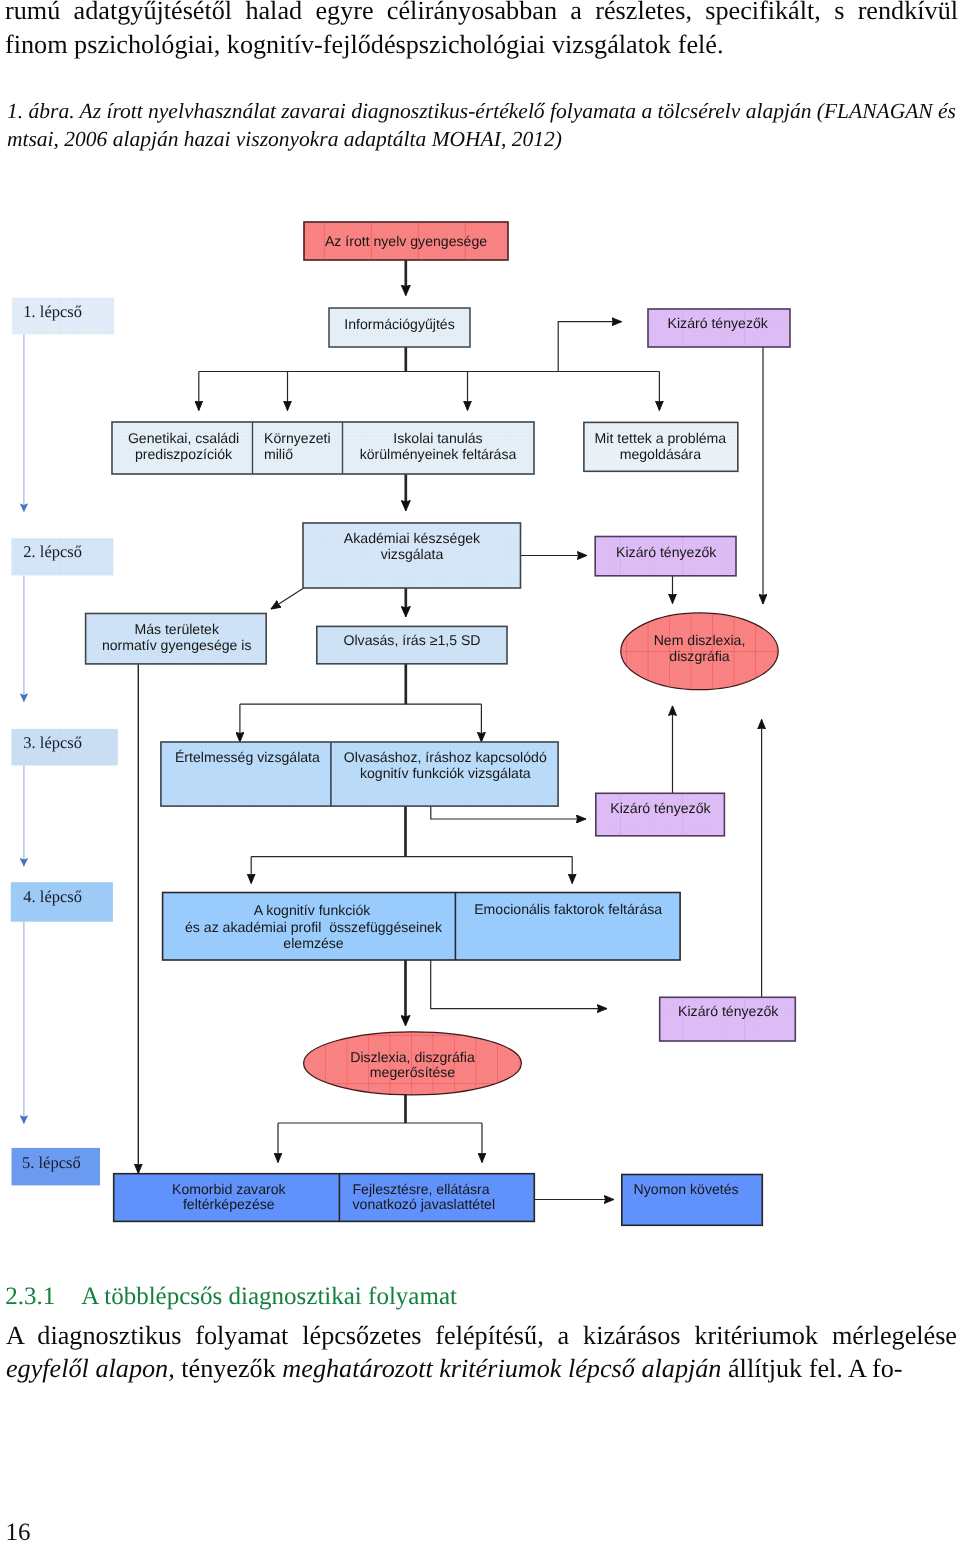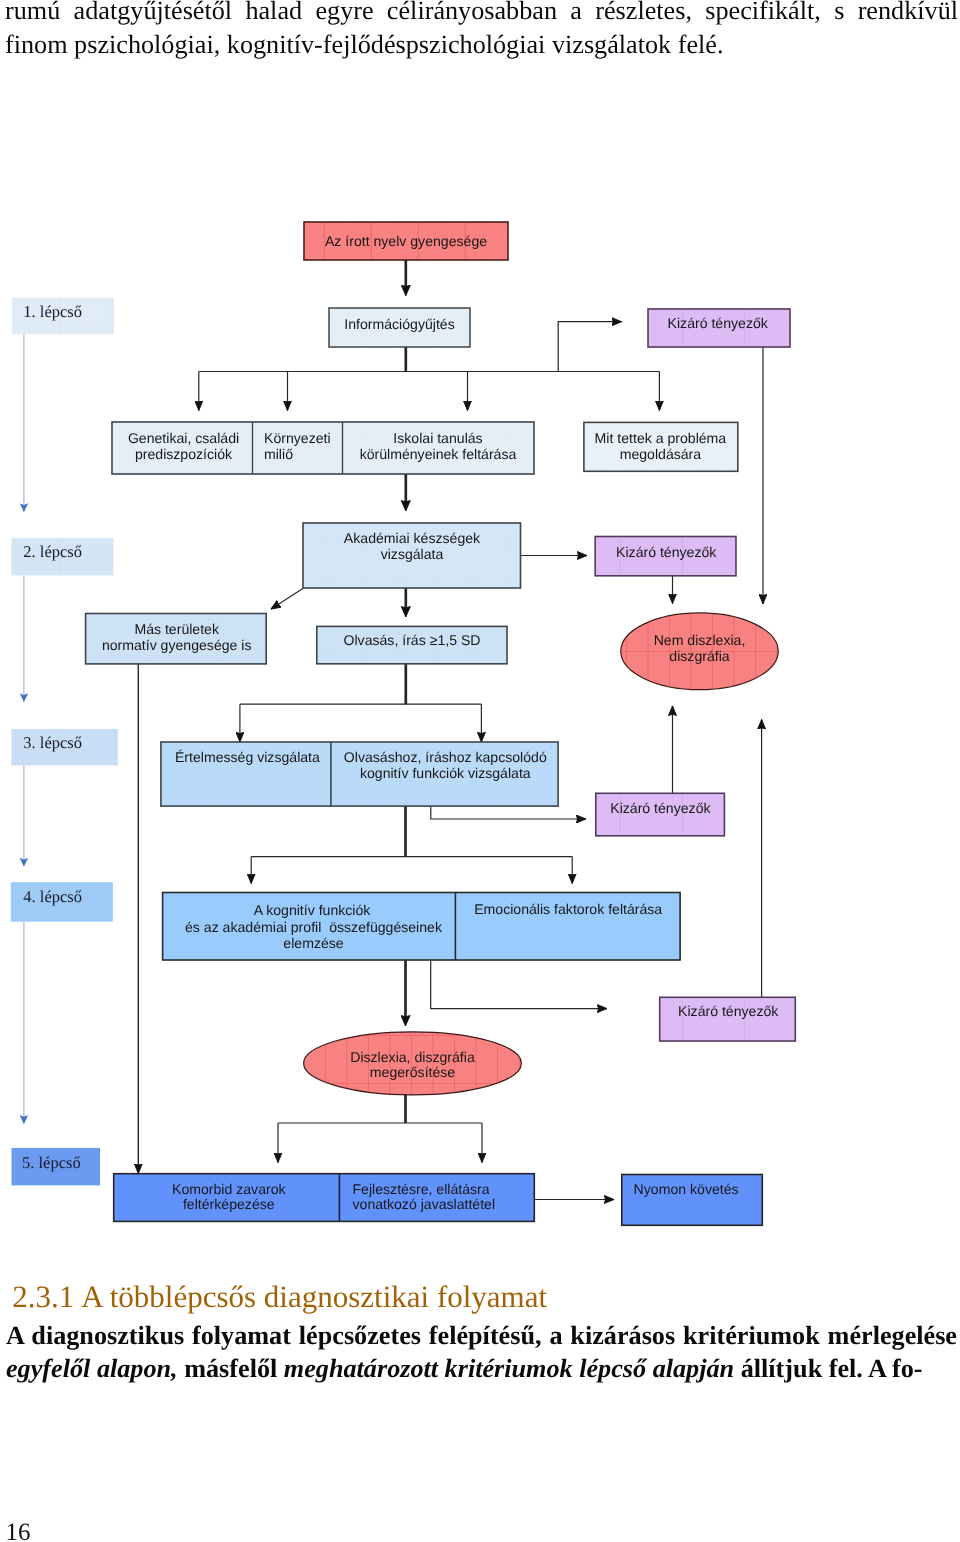--- a/index.html
+++ b/index.html
@@ -4,37 +4,38 @@
 <title>16</title>
 <style>
   html,body{margin:0;padding:0;background:#ffffff;}
   body{width:960px;height:1542px;position:relative;overflow:hidden;
        font-family:"Liberation Serif",serif;-webkit-font-smoothing:antialiased;text-rendering:geometricPrecision;}
   .page{position:absolute;left:0;top:0;width:960px;height:1298px;}
   p.para{margin:0;color:#0b0b0b;text-align:justify;}
   #top-para{position:absolute;left:5px;top:-5.6px;width:953px;font-size:26.2px;line-height:33.7px;}
   #caption{position:absolute;left:7px;top:97px;width:949px;font-size:21.5px;line-height:28.2px;
            font-style:italic;text-align:justify;}
-  #h-sec{position:absolute;left:5.3px;top:1280.1px;font-size:31px;color:#a16207;white-space:nowrap;line-height:34px;text-align:center;}
+  #h-sec{position:absolute;left:5.3px;top:1280.1px;font-size:25px;color:#15803d;white-space:nowrap;line-height:34px;}
   #h-sec .num{display:inline-block;width:76px;}
-  #body-para{position:absolute;left:6px;top:1318.7px;width:951px;font-size:26.2px;line-height:33.5px;color:#0b0b0b;font-weight:bold;}
+  #body-para{position:absolute;left:6px;top:1318.7px;width:951px;font-size:26.2px;line-height:33.5px;color:#0b0b0b;}
   #body-para .jline{text-align:justify;text-align-last:justify;white-space:nowrap;}
   #body-para .lline{text-align:left;white-space:nowrap;}
   #pageno{position:absolute;left:5.5px;top:1518px;font-size:25px;color:#111;line-height:30px;}
   svg#diagram{position:absolute;left:0;top:0;width:960px;height:1542px;display:block;shape-rendering:geometricPrecision;}
   .bt{font-family:"Liberation Sans",sans-serif;font-size:14.1px;fill:#171717;text-anchor:middle;}
   .stept{font-family:"Liberation Serif",serif;font-size:16.5px;fill:#1a1a28;}
 </style>
 </head>
 <body>
 
 <div class="page">
 
   <p class="para" id="top-para">rumú adatgyűjtésétől halad egyre célirányosabban a részletes, specifikált, s rendkívül finom pszichológiai, kognitív-fejlődéspszichológiai vizsgálatok felé.</p>
 
+  <p class="para" id="caption"><span>1. ábra.</span> <span>Az írott nyelvhasználat zavarai diagnosztikus-értékelő folyamata a tölcsérelv alapján (FLANAGAN és mtsai, 2006 alapján hazai viszonyokra adaptálta MOHAI, 2012)</span></p>
 
   <svg id="diagram" viewBox="0 0 960 1542" width="960" height="1542">
     <defs>
       <pattern id="gridfine" width="3.6" height="3.6" patternUnits="userSpaceOnUse">
         <path d="M3.6 0 L0 0 0 3.6" fill="none" stroke="#8fb0cc" stroke-width="0.3" opacity="0.3"></path>
       </pattern>
       <pattern id="gridred" width="3.6" height="3.6" patternUnits="userSpaceOnUse">
         <path d="M3.6 0 L0 0 0 3.6" fill="none" stroke="#cf3030" stroke-width="0.3" opacity="0.22"></path>
       </pattern>
       <pattern id="gridpur" width="3.6" height="3.6" patternUnits="userSpaceOnUse">
@@ -287,17 +288,17 @@
         <rect x="621.8" y="1174.5" width="140.5" height="50.8" fill="#6192FB" stroke="#252525" stroke-width="1.6"></rect>
         <text class="bt" x="686.1" y="1193.6">Nyomon követés</text>
       </g>
     </g>
   </svg>
 
   <div id="h-sec"><span class="num">2.3.1</span><span>A többlépcsős diagnosztikai folyamat</span></div>
 
   <div id="body-para">
     <div class="jline"><span>A diagnosztikus folyamat lépcsőzetes felépítésű, a kizárásos kritériumok mérlegelése</span></div>
-    <div class="lline"><i>egyfelől alapon,</i><span> másfelől </span><i>meghatározott kritériumok lépcső alapján</i><span> állítjuk fel. A fo-</span></div>
+    <div class="lline"><i>egyfelől alapon,</i><span> tényezők </span><i>meghatározott kritériumok lépcső alapján</i><span> állítjuk fel. A fo-</span></div>
   </div>
 
   <div id="pageno">16</div>
 </div>
 
 </body></html>

